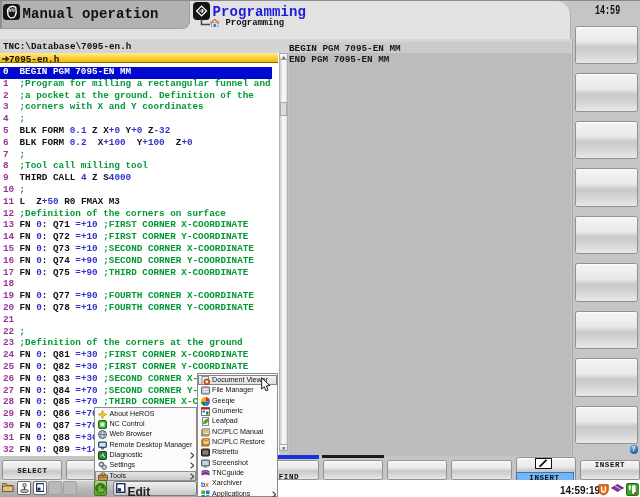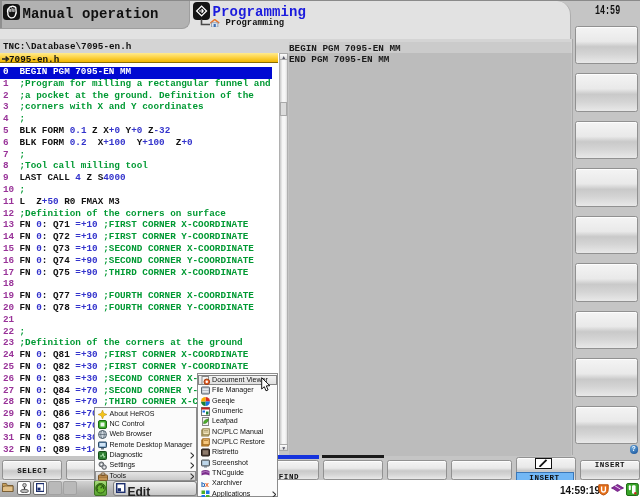--- a/index.html
+++ b/index.html
@@ -148,21 +148,21 @@
 <div class="row" style="top:82.6px">
       <span class="ln">7</span>
       <span class="tx"><span class="c">;</span></span>
     </div>
 <div class="row" style="top:94.4px">
       <span class="ln">8</span>
       <span class="tx"><span class="c">;Tool call milling tool</span></span>
     </div>
 <div class="row" style="top:106.2px">
       <span class="ln">9</span>
-      <span class="tx"><span>LAST CALL </span><span class="b">4</span><span> Z S</span><span class="b">4000</span></span>
+      <span class="tx"><span>THIRD CALL </span><span class="b">4</span><span> Z S</span><span class="b">4000</span></span>
     </div>
 <div class="row" style="top:118.0px">
       <span class="ln">10</span>
       <span class="tx"><span class="c">;</span></span>
     </div>
 <div class="row" style="top:129.8px">
       <span class="ln">11</span>
       <span class="tx"><span>L  Z</span><span class="b">+50</span><span> R0 FMAX M3</span></span>
     </div>
 <div class="row" style="top:141.6px">

